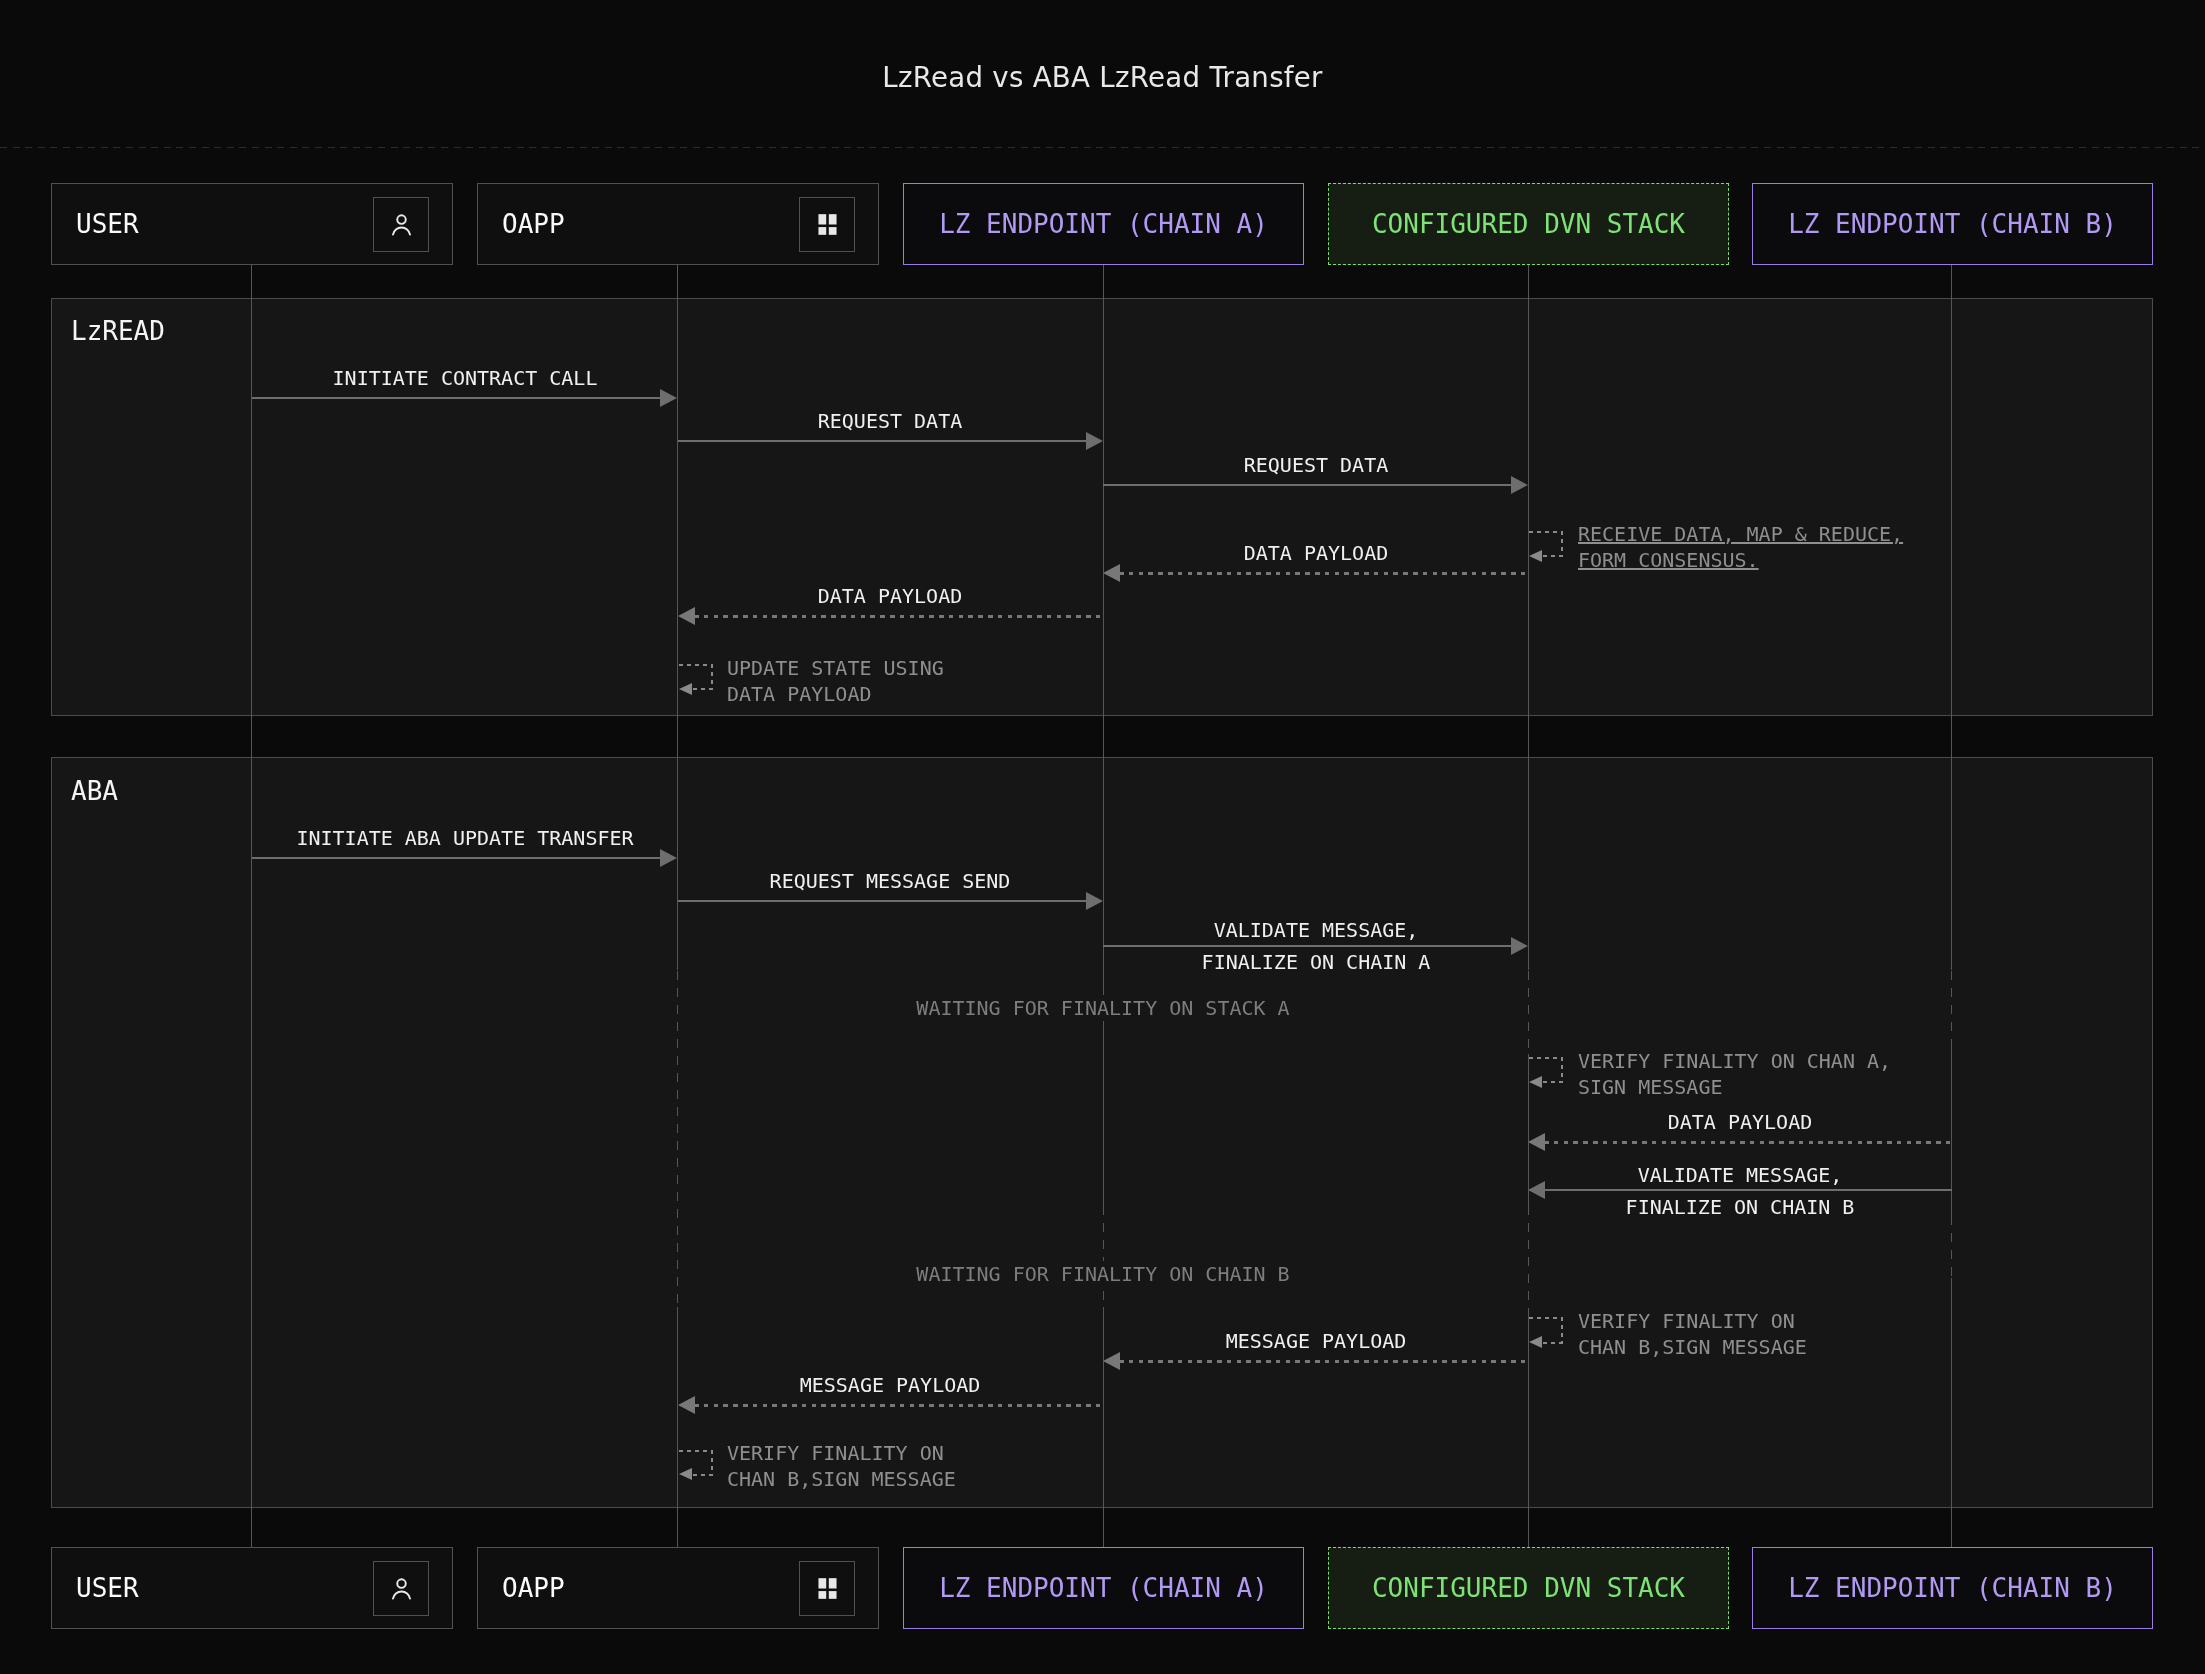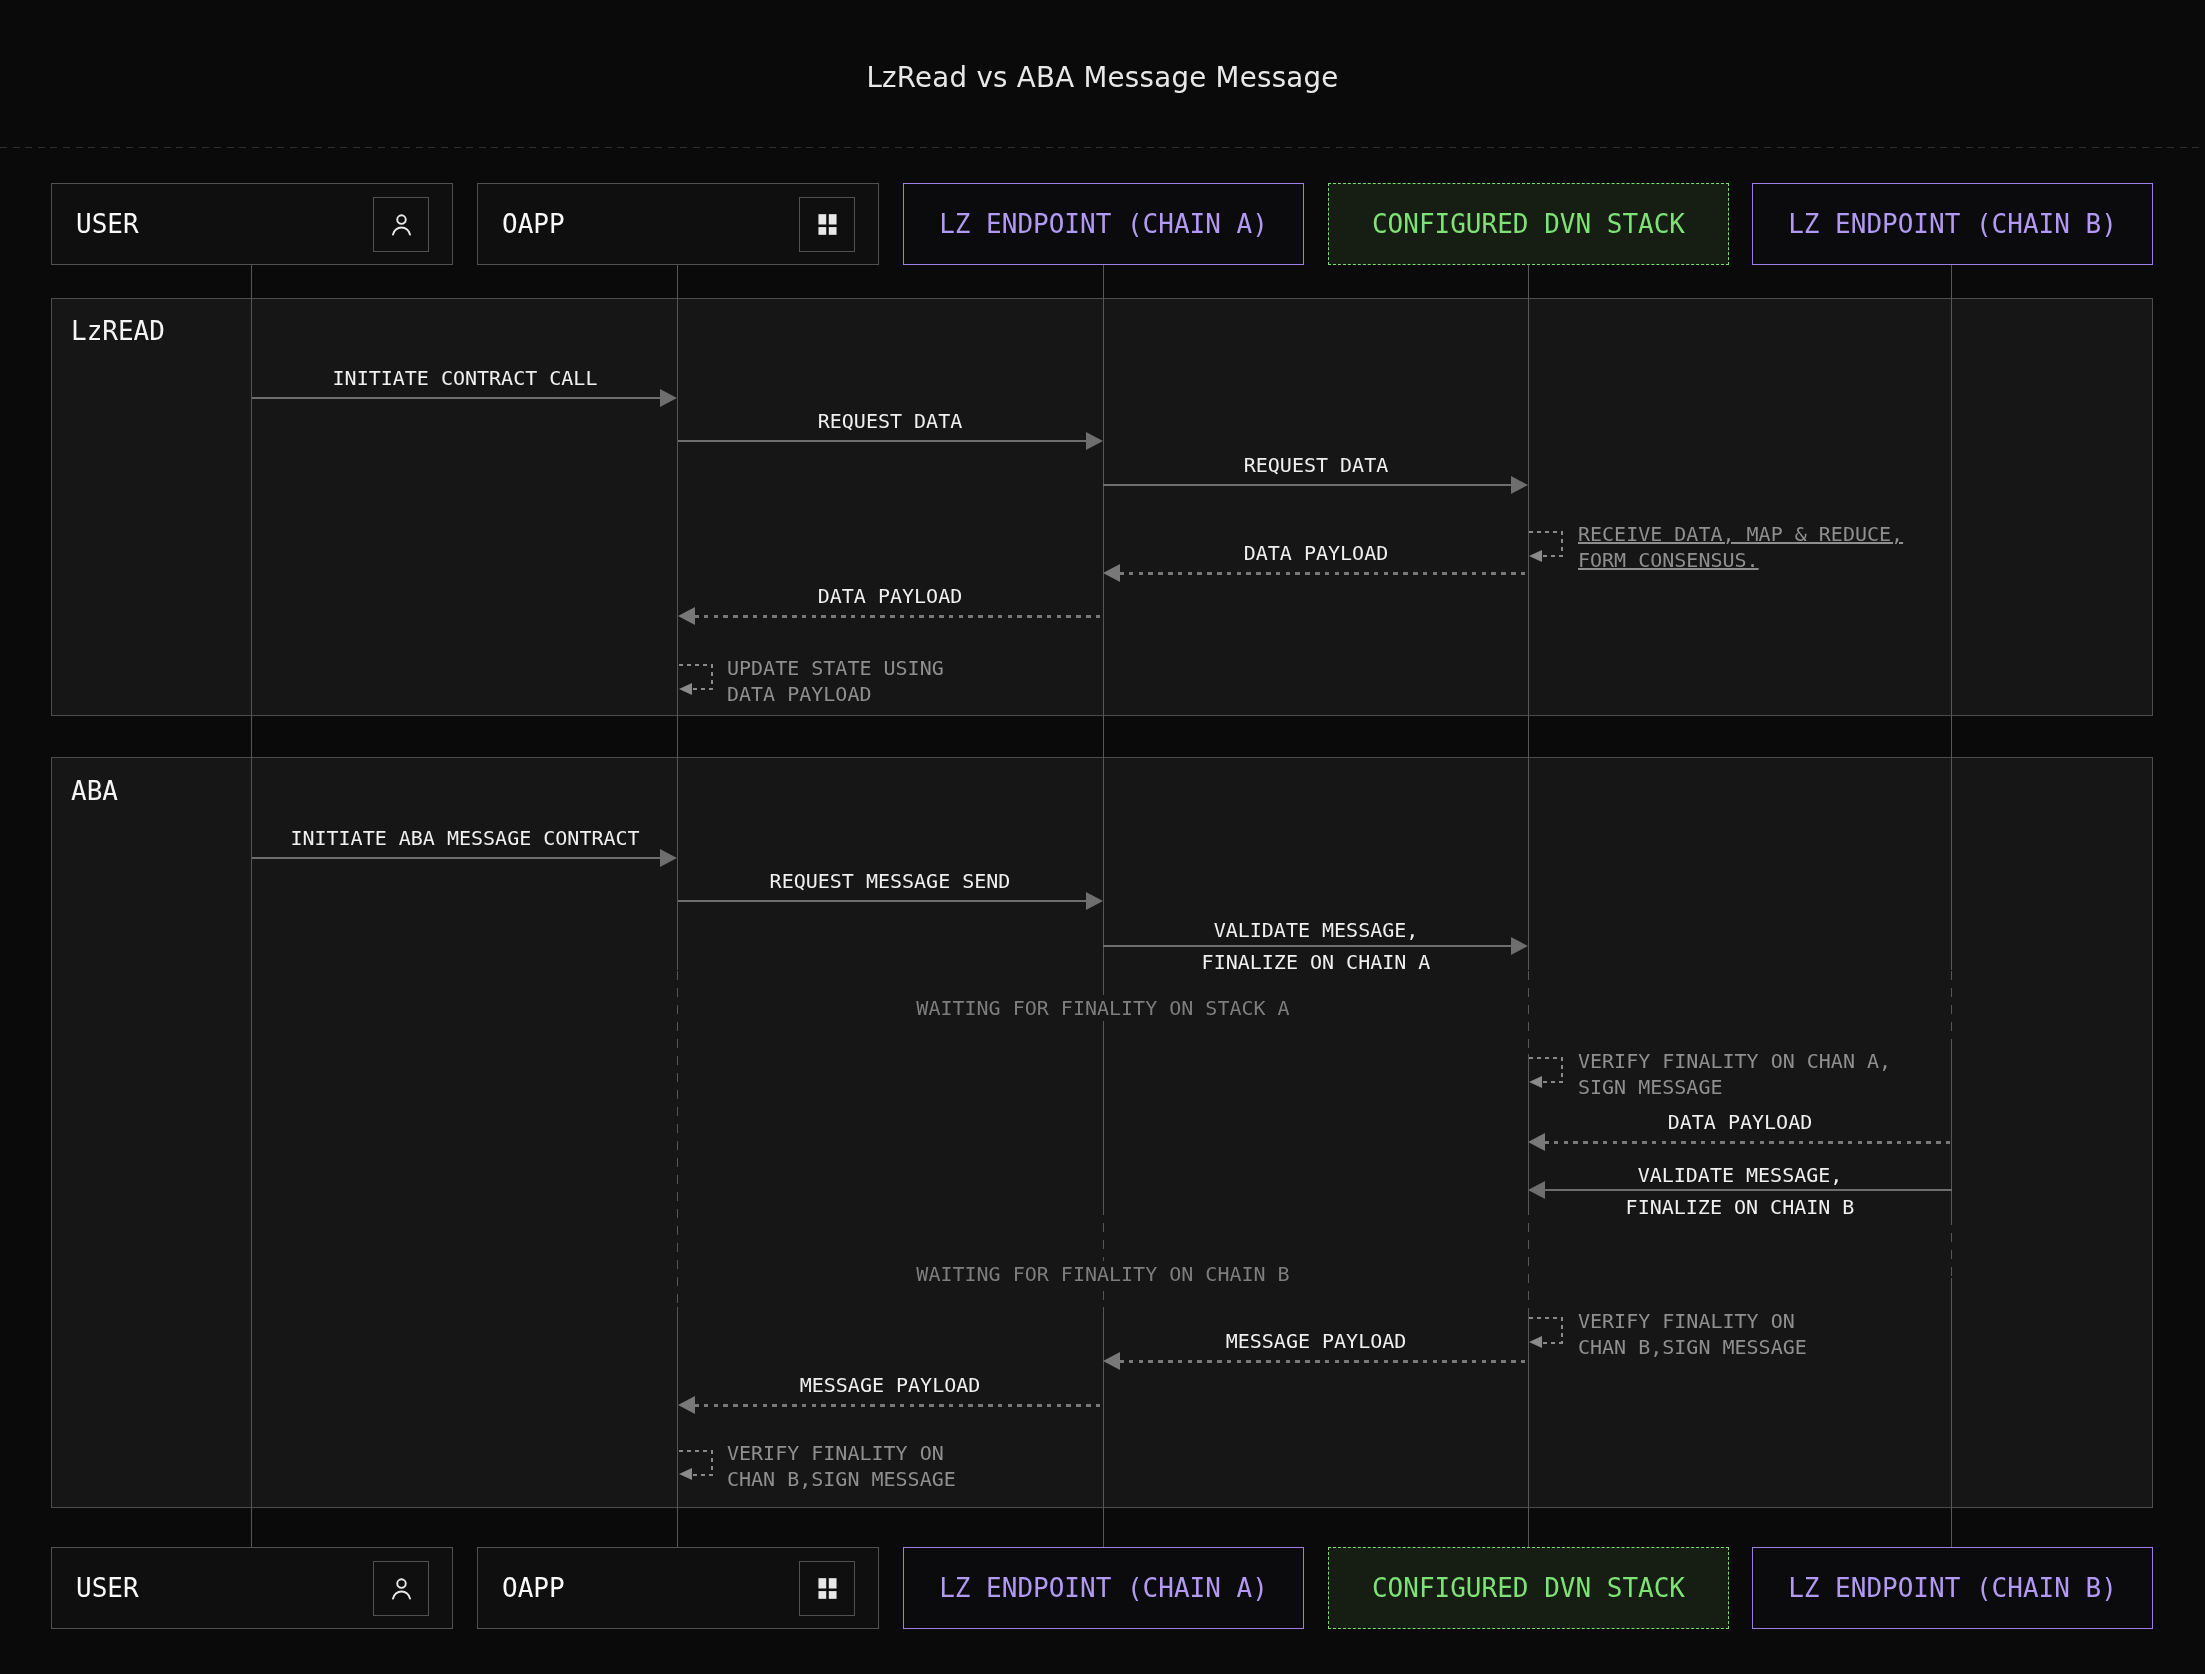--- a/index.html
+++ b/index.html
@@ -32,21 +32,21 @@
         justify-content:space-between;padding:0 23px 0 24px;}
   .pbox.purple{border:1.7px solid #9b7de4;background:#0b0b0e;color:#b29af2;justify-content:center;}
   .pbox.green{border:1.7px dashed #7ddc74;background:#161d12;color:#7fe276;justify-content:center;}
   .iconbox{width:56px;height:55px;border:1.1px solid #515151;display:flex;align-items:center;
         justify-content:center;flex:none;box-sizing:border-box;}
   .iconbox svg{width:31px;height:31px;}
 </style>
 </head>
 <body>
 
-<div class="title">LzRead vs ABA Message Message</div>
+<div class="title">LzRead vs ABA LzRead Transfer</div>
 <div class="divider"></div>
 <div id="diagram">
     <div class="section" style="left: 51px; width: 2102px; top: 298px; height: 418px;"></div>
     <div class="section-label" style="left: 71px; top: 316px;">LzREAD</div>
     <div class="section" style="left: 51px; width: 2102px; top: 757px; height: 751px;"></div>
     <div class="section-label" style="left: 71px; top: 776px;">ABA</div>
     <div class="life" style="left: 251px; top: 264px; height: 1283px;"></div>
     <div class="life" style="left: 677px; top: 264px; height: 706px;"></div>
     <div class="life dashed" style="left: 677px; top: 971px; height: 336px;"></div>
     <div class="life" style="left: 677px; top: 1307px; height: 241px;"></div>
@@ -83,21 +83,21 @@
     <div class="mline dotted" style="left: 694px; width: 409px; top: 615px;"></div>
     <div class="head" style="top: 607px; left: 678px; border-top: 9.2px solid transparent; border-bottom: 9.2px solid transparent; border-right: 17px solid rgb(120, 120, 120);"></div>
     <div class="msg-label" style="left: 890px; top: 584px;">DATA PAYLOAD</div>
     <div class="dot-h" style="left: 679px; top: 664px; width: 33px;"></div>
     <div class="dot-v" style="left: 711px; top: 664px; height: 26.4px;"></div>
     <div class="dot-h" style="left: 693px; top: 688px; width: 19.5px;"></div>
     <div class="head" style="left: 679px; top: 683px; border-top: 6.3px solid transparent; border-bottom: 6.3px solid transparent; border-right: 13.8px solid rgb(138, 138, 138);"></div>
     <div class="note-text" style="left: 727px; top: 655px;"><div>UPDATE STATE USING</div><div>DATA PAYLOAD</div></div>
     <div class="mline solid" style="left: 252px; width: 410px; top: 857px;"></div>
     <div class="head" style="top: 849px; left: 660px; border-top: 9.2px solid transparent; border-bottom: 9.2px solid transparent; border-left: 17px solid rgb(110, 110, 110);"></div>
-    <div class="msg-label" style="left: 465px; top: 826px;">INITIATE ABA MESSAGE CONTRACT</div>
+    <div class="msg-label" style="left: 465px; top: 826px;">INITIATE ABA UPDATE TRANSFER</div>
     <div class="mline solid" style="left: 678px; width: 409px; top: 900px;"></div>
     <div class="head" style="top: 892px; left: 1086px; border-top: 9.2px solid transparent; border-bottom: 9.2px solid transparent; border-left: 17px solid rgb(110, 110, 110);"></div>
     <div class="msg-label" style="left: 890px; top: 869px;">REQUEST MESSAGE SEND</div>
     <div class="mline solid" style="left: 1103px; width: 409px; top: 945px;"></div>
     <div class="head" style="top: 937px; left: 1511px; border-top: 9.2px solid transparent; border-bottom: 9.2px solid transparent; border-left: 17px solid rgb(110, 110, 110);"></div>
     <div class="msg-label" style="left: 1316px; top: 918px;">VALIDATE MESSAGE,</div>
     <div class="msg-label" style="left: 1316px; top: 950px;">FINALIZE ON CHAIN A</div>
     <div class="waiting" style="left: 1103px; top: 995px;">WAITING FOR FINALITY ON STACK A</div>
     <div class="dot-h" style="left: 1529px; top: 1057px; width: 33px;"></div>
     <div class="dot-v" style="left: 1561px; top: 1057px; height: 26.4px;"></div>

